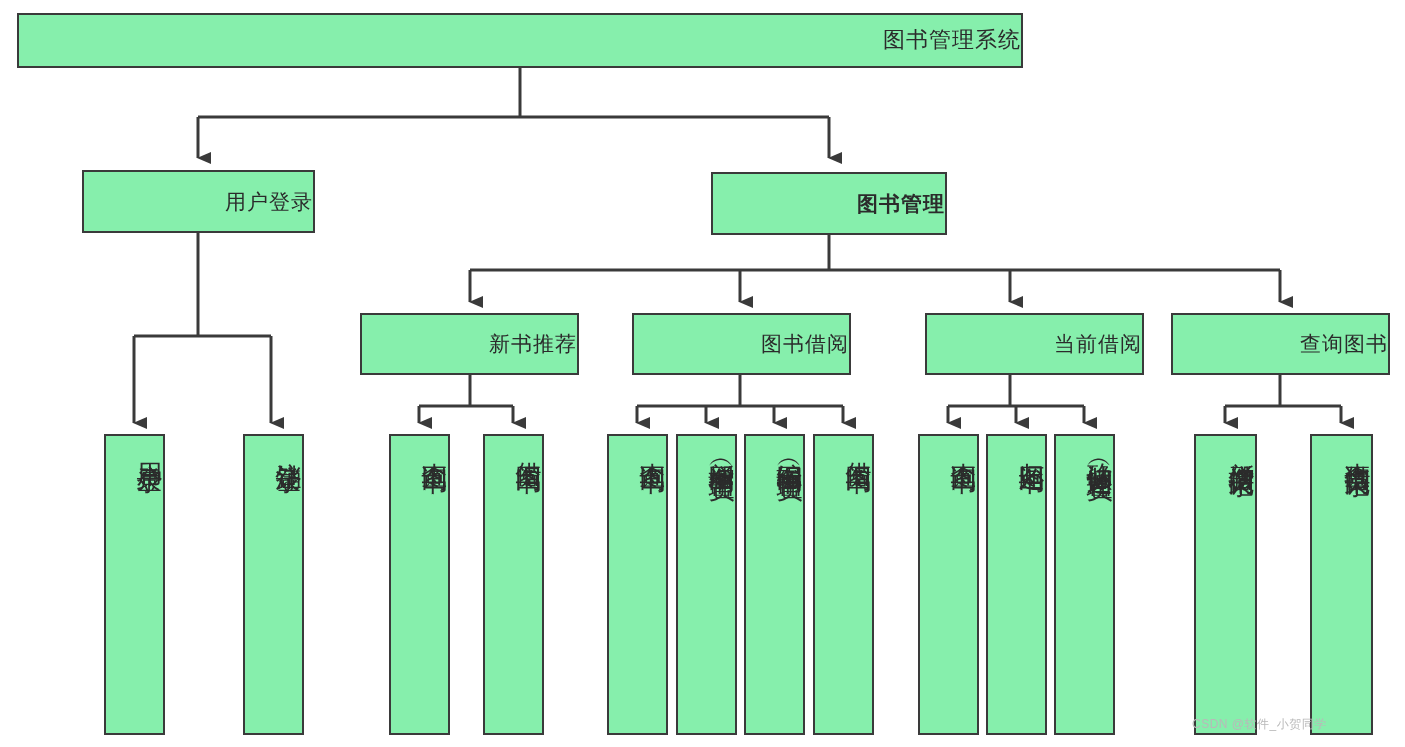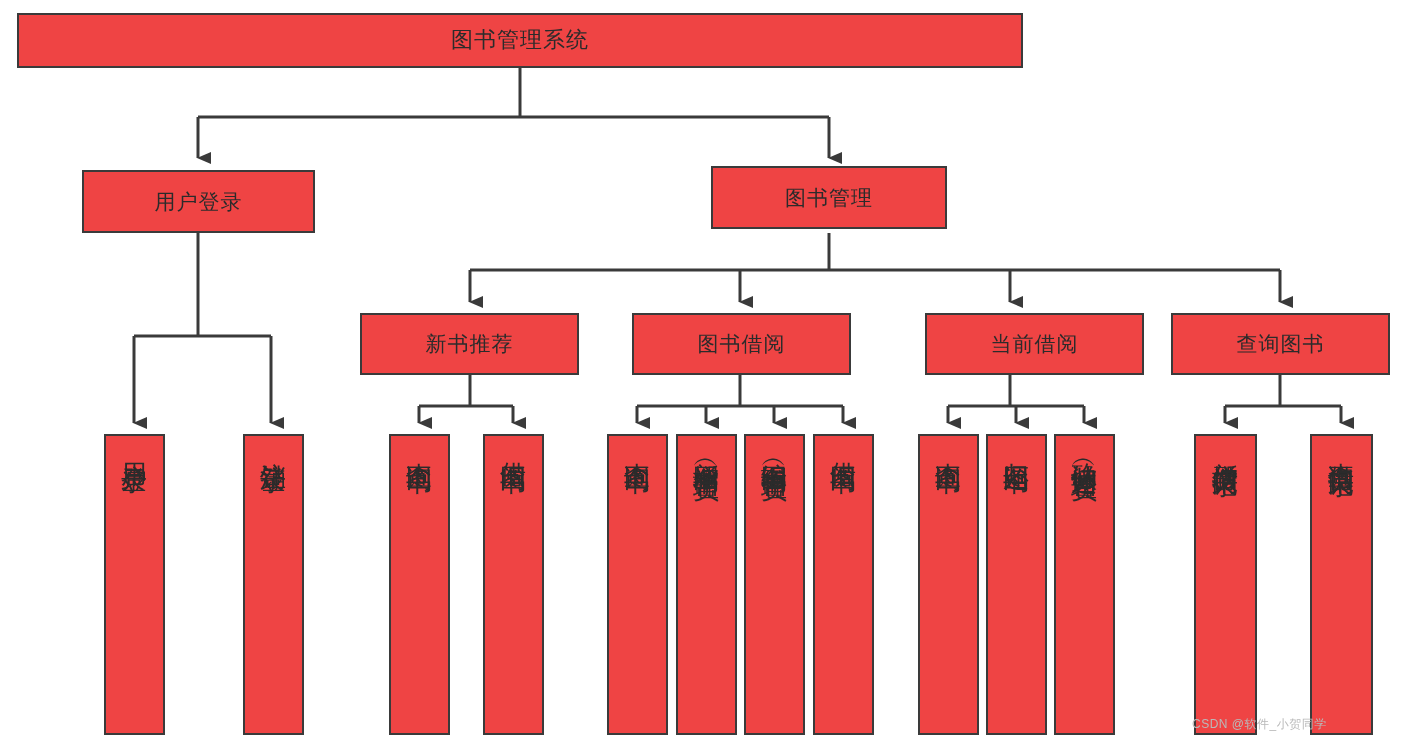--- a/index.html
+++ b/index.html
@@ -22,24 +22,24 @@
     left: 0;
     top: 0;
     width: 1405px;
     height: 747px;
     pointer-events: none;
   }
   .node {
     position: absolute;
     box-sizing: border-box;
     border: 2.5px solid #3a3a3a;
-    background: #ef4444;
+    background: #86efac;
     display: flex;
     align-items: center;
-    justify-content: center;
+    justify-content: flex-end;
     color: #2b2b2b;
     line-height: 1.12;
   }
   .node .lbl {
     display: block;
     text-align: center;
     white-space: nowrap;
   }
   
   .h-node .lbl {
@@ -124,21 +124,21 @@
     </g>
   </svg>
 
   <div class="node h-node" id="n-root" style="left:17px; top:13px; width:1006px; height:55px;">
     <span class="lbl">图书管理系统</span>
   </div>
 
   <div class="node h-node" style="left:82px; top:170px; width:233px; height:63px;">
     <span class="lbl">用户登录</span>
   </div>
-  <div class="node h-node" style="left:711px; top:166px; width:236px; height:63px;">
+  <div class="node h-node" style="left:711px; top:172px; width:236px; height:63px;font-weight:bold;">
     <span class="lbl">图书管理</span>
   </div>
 
   <div class="node h-node" style="left:632px; top:313px; width:219px; height:62px;">
     <span class="lbl">图书借阅</span>
   </div>
   <div class="node h-node" style="left:360px; top:313px; width:219px; height:62px;">
     <span class="lbl">新书推荐</span>
   </div>
   <div class="node h-node" style="left:901px; top:313px; width:219px; height:62px;margin-left:24px;">

